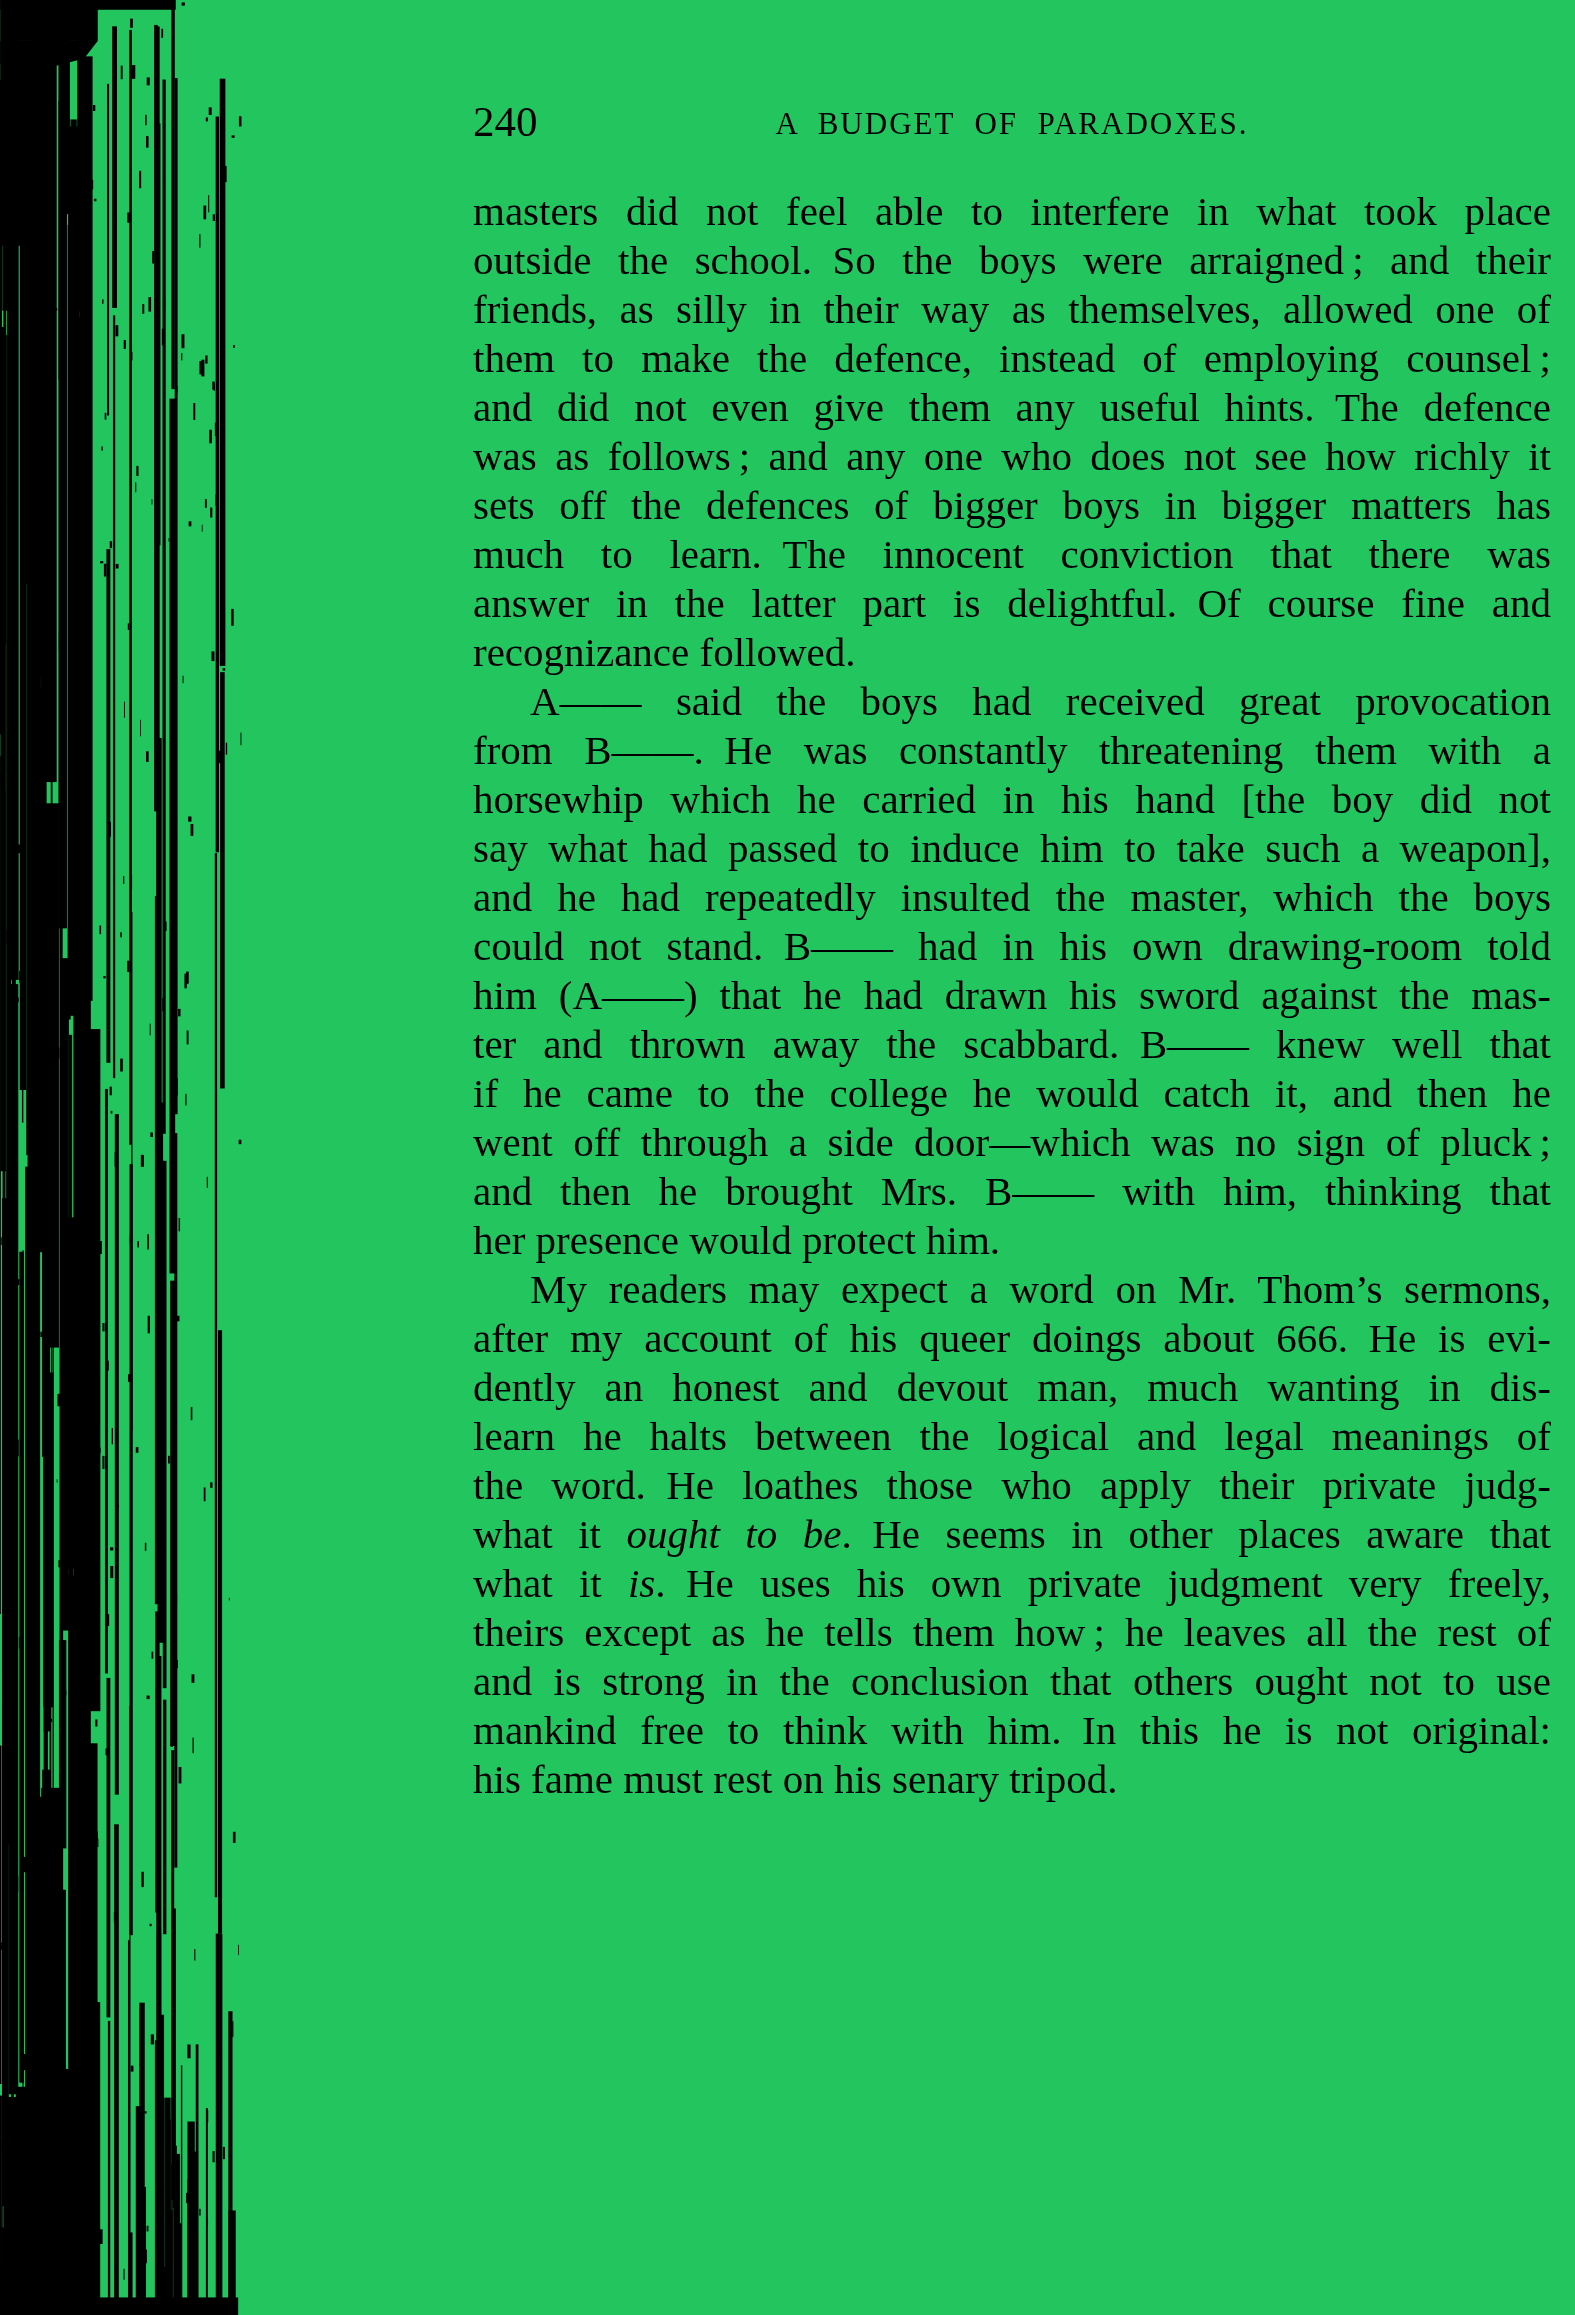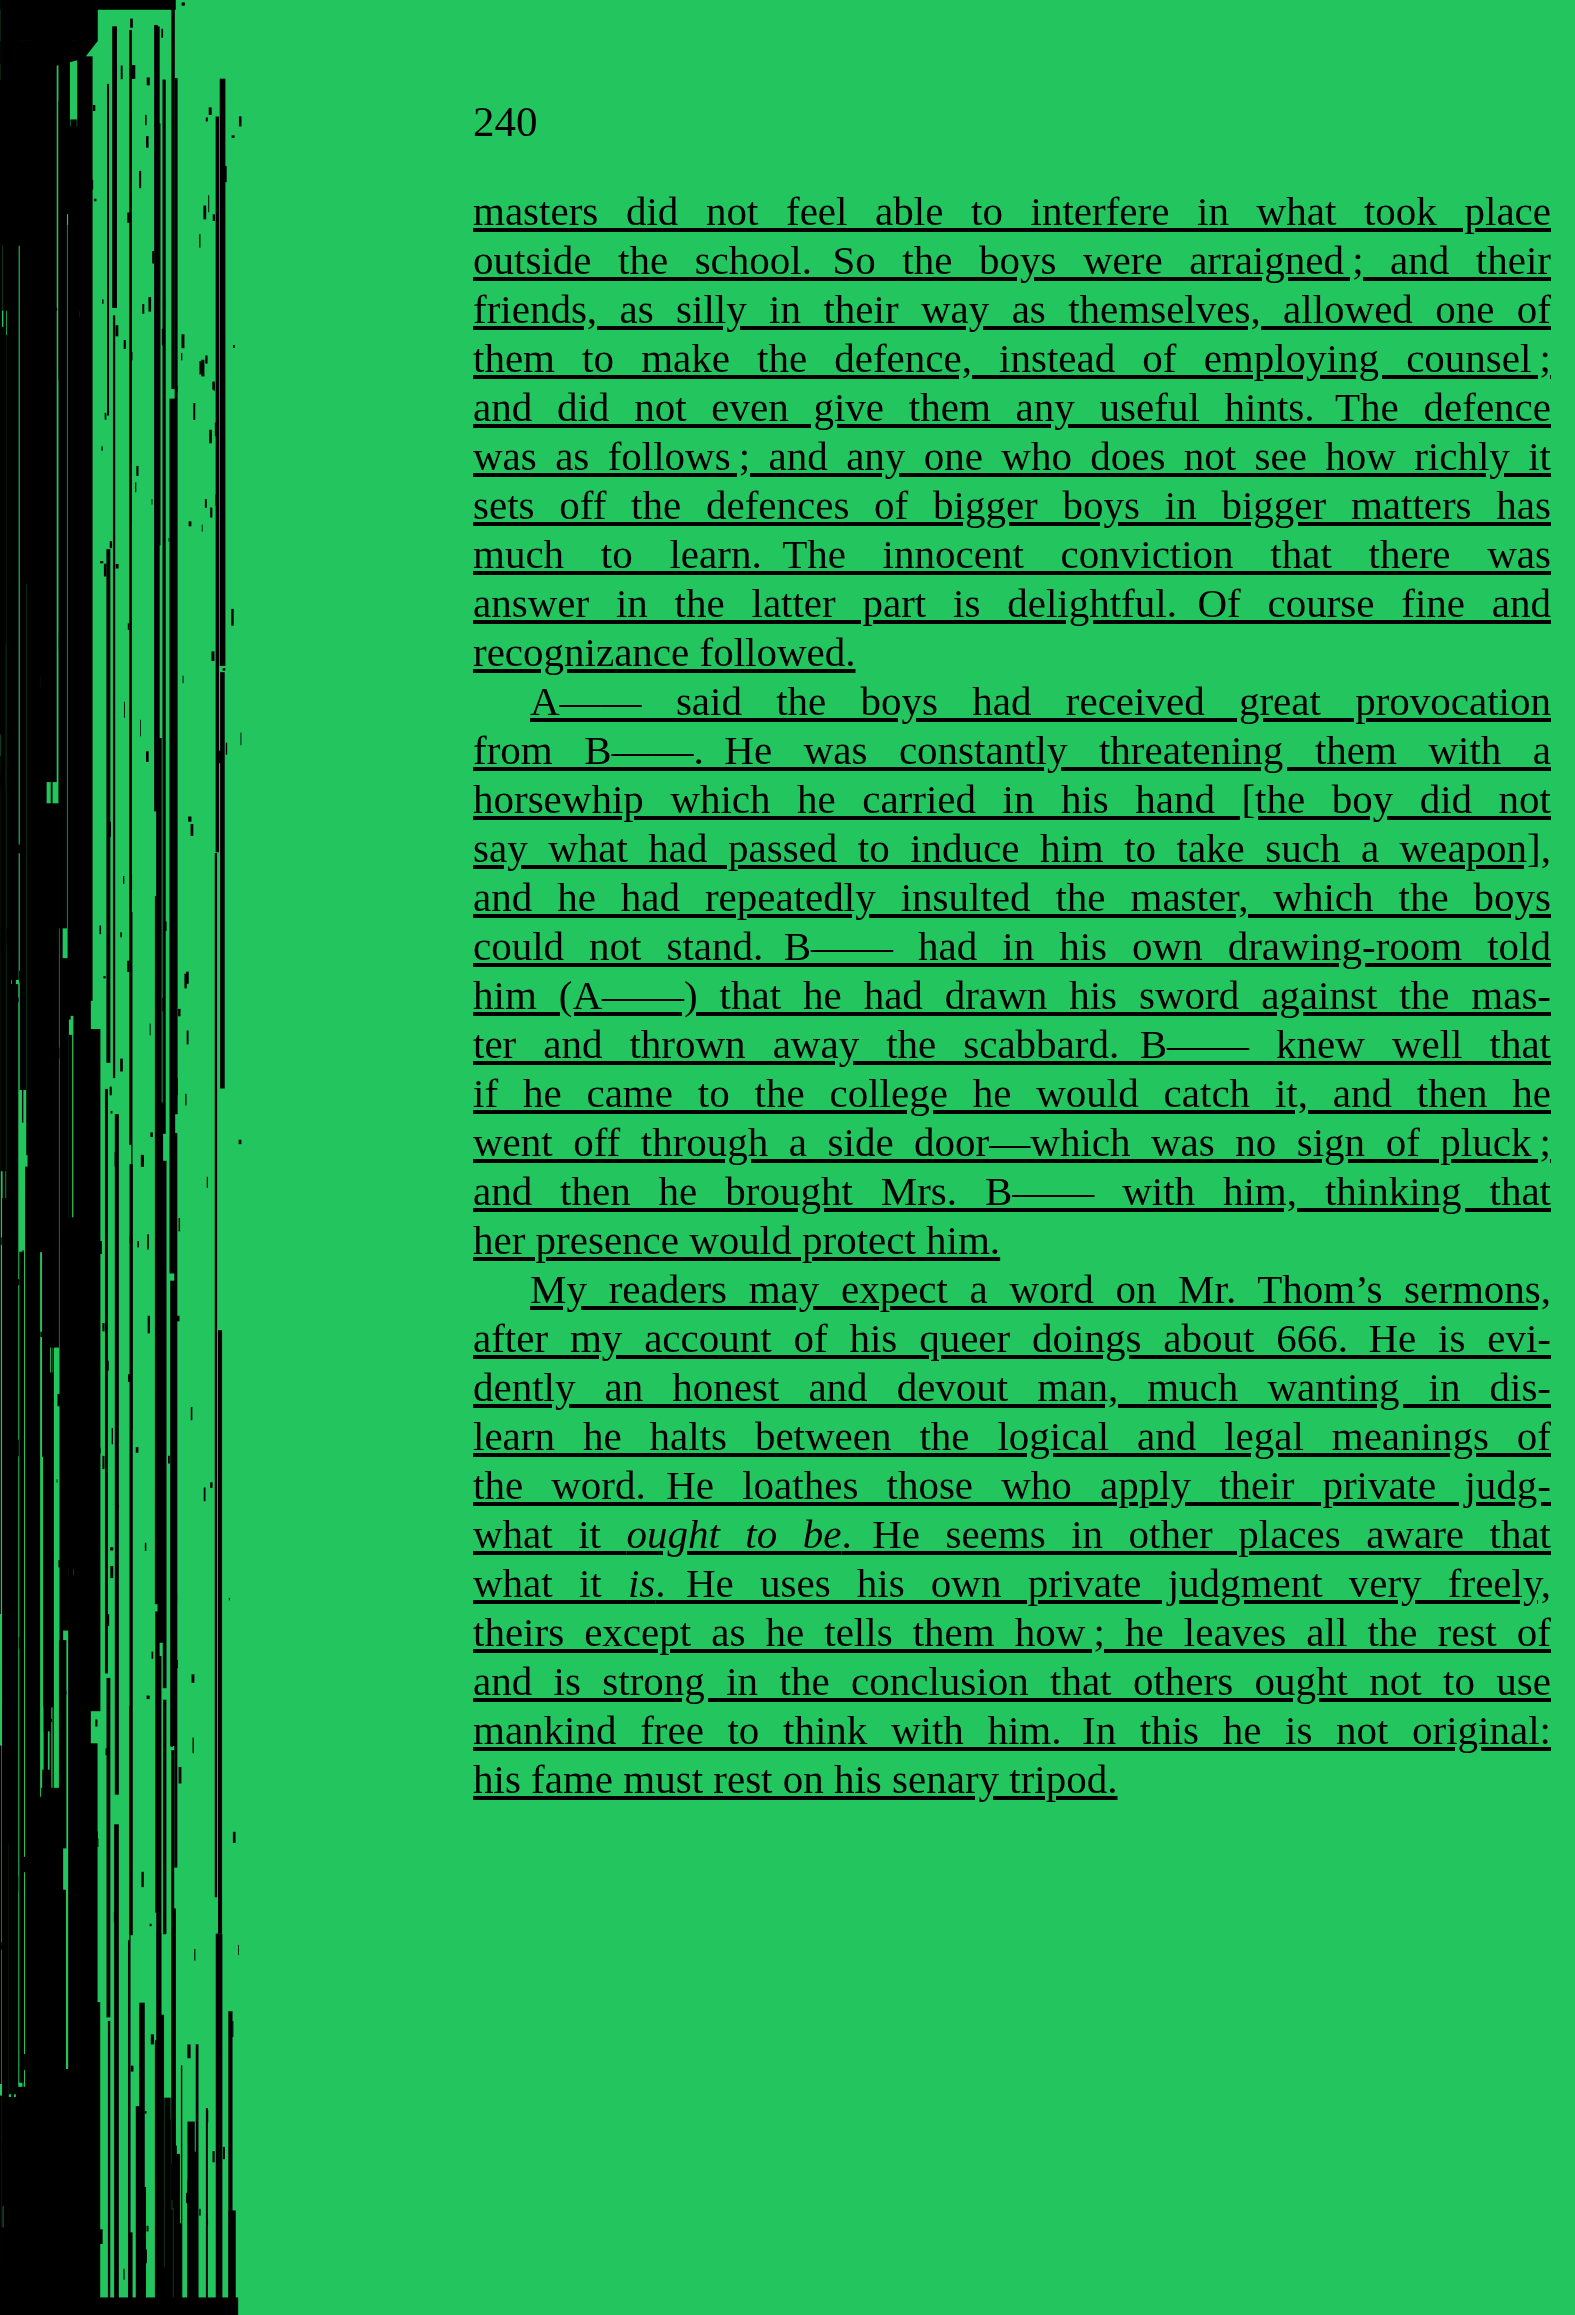--- a/index.html
+++ b/index.html
@@ -43,21 +43,20 @@
     left: 473px; top: 187px;
     width: 1078px;
     font-size: 41px;
     line-height: 49px;
   }
   .para { margin: 0; }
   .line {
     text-align: justify;
     text-align-last: justify;
     min-height: 49px;
-    text-decoration: underline;
   }
   .line.last { text-align-last: left; }
   .line.indent { text-indent: 57px; }
   .line i { font-style: italic; }
 </style>
 </head>
 <body>
 
 <div class="page">
   <svg class="gutter-svg" xmlns="http://www.w3.org/2000/svg" viewBox="0 0 260 2374" fill="#000000">
@@ -594,20 +593,21 @@
       <polygon points="0,42 100,42 86,60 40,72 0,66"></polygon>
       <rect x="0.0" y="42.0" width="30.0" height="210.0"></rect>
       <rect x="16.0" y="2140.0" width="18.0" height="234.0"></rect>
       <rect x="12.0" y="2252.0" width="66.0" height="122.0"></rect>
       <polygon points="0,2320 78,2296 78,2374 0,2374"></polygon>
       <rect x="62.0" y="2356.0" width="182.0" height="18.0"></rect>
     </svg>
 
   <div class="header">
     <span class="pagenum">240</span>
+    <span class="running-title">A BUDGET OF PARADOXES.</span>
   </div>
 
   <div class="textblock">
       <div class="para">
         <div class="line">masters did not feel able to interfere in what took place</div>
         <div class="line">outside the school. So the boys were arraigned ; and their</div>
         <div class="line">friends, as silly in their way as themselves, allowed one of</div>
         <div class="line">them to make the defence, instead of employing counsel ;</div>
         <div class="line">and did not even give them any useful hints. The defence</div>
         <div class="line">was as follows ; and any one who does not see how richly it</div>

